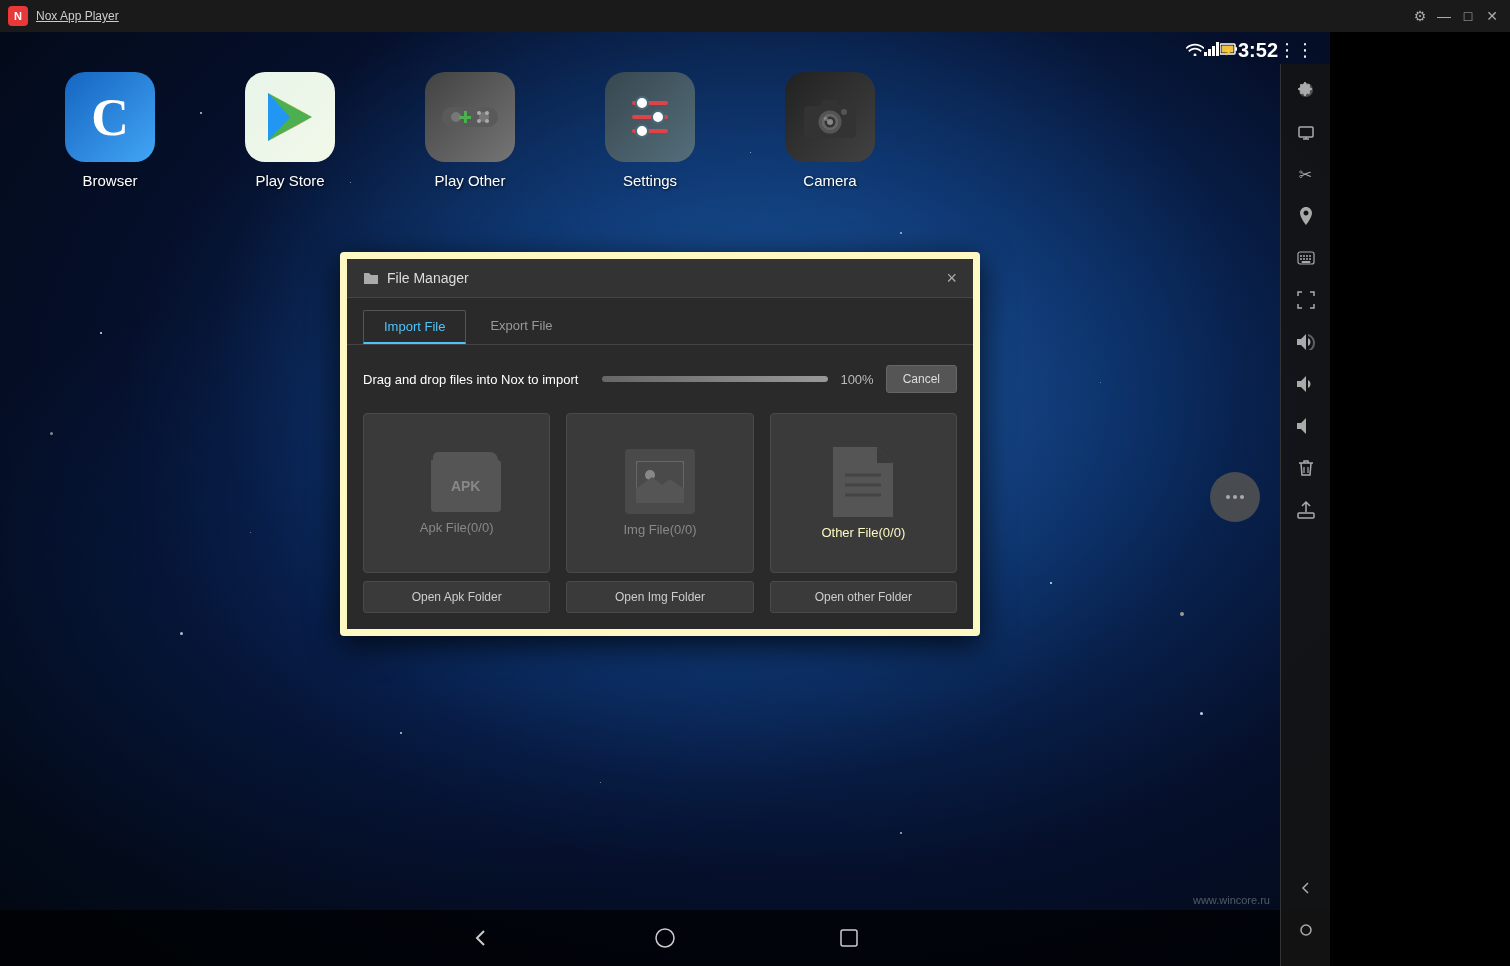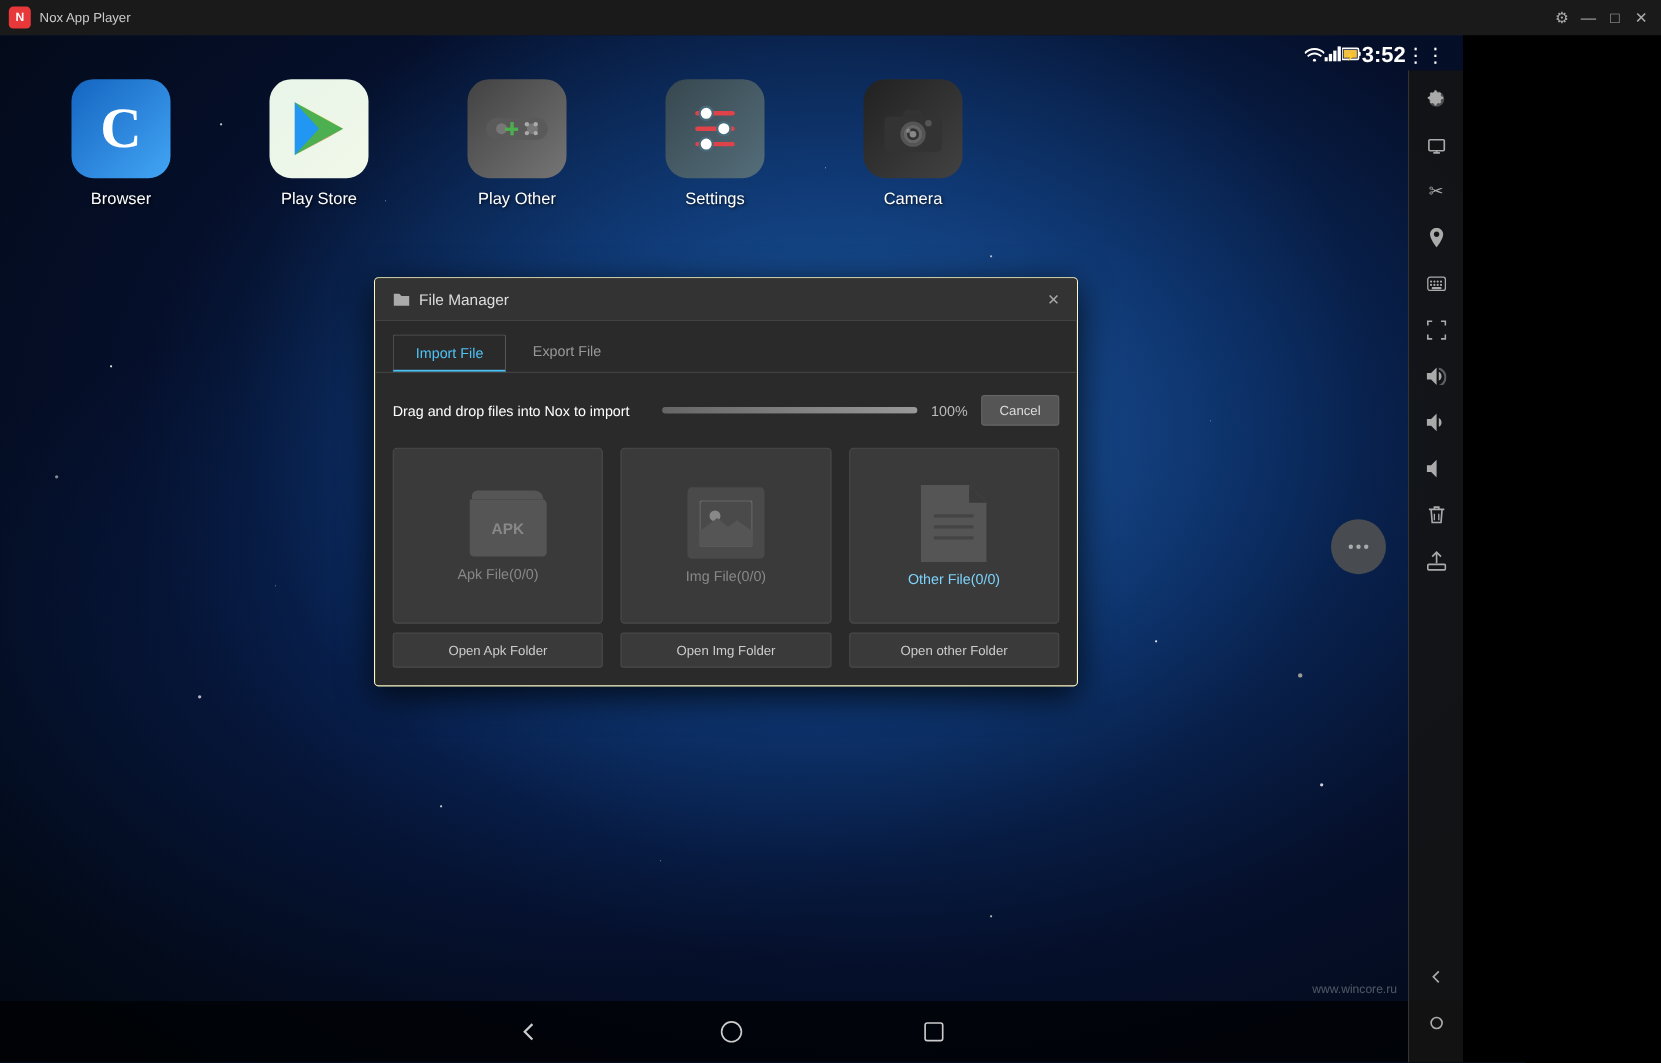--- a/index.html
+++ b/index.html
@@ -39,20 +39,21 @@
       display: flex;
       align-items: center;
       justify-content: center;
       font-size: 11px;
       color: white;
       font-weight: bold;
     }
     #titlebar-title {
       color: #ccc;
       font-size: 12px;
+      text-decoration: underline;
     }
     #titlebar-controls {
       display: flex;
       gap: 4px;
     }
     .titlebar-btn {
       width: 20px;
       height: 20px;
       display: flex;
       align-items: center;
@@ -233,21 +234,21 @@
       color: #aaa;
     }
 
     
     #file-manager {
       position: absolute;
       top: 220px;
       left: 340px;
       width: 640px;
       background: #2a2a2a;
-      border: 1px solid #fef9c3;
+      border: 7px solid #fef9c3;
       border-radius: 4px;
       z-index: 50;
       box-shadow: 0 8px 32px rgba(0,0,0,0.8);
     }
     #fm-header {
       display: flex;
       align-items: center;
       justify-content: space-between;
       padding: 10px 16px;
       background: #333;
@@ -569,21 +570,21 @@
         <div class="fm-icon-box">
           <div style="position:relative;width:60px;height:70px;">
             <svg width="60" height="70" viewBox="0 0 60 70">
               <path d="M0 0 L44 0 L60 16 L60 70 L0 70 Z" fill="#555"></path>
               <path d="M44 0 L44 16 L60 16 Z" fill="#3a3a3a"></path>
               <line x1="12" y1="28" x2="48" y2="28" stroke="#444" stroke-width="3"></line>
               <line x1="12" y1="38" x2="48" y2="38" stroke="#444" stroke-width="3"></line>
               <line x1="12" y1="48" x2="48" y2="48" stroke="#444" stroke-width="3"></line>
             </svg>
           </div>
-          <span style="color:#7dd3fc;font-size:13px;">Other File(0/0)</span>
+          <span style="color:#fef9c3;font-size:13px;">Other File(0/0)</span>
         </div>
         <button class="fm-open-btn">Open other Folder</button>
       </div>
     </div>
   </div>
 
   <div id="floating-btn">
     <svg width="24" height="24" viewBox="0 0 24 24" fill="#aaa">
       <circle cx="5" cy="12" r="2"></circle>
       <circle cx="12" cy="12" r="2"></circle>

